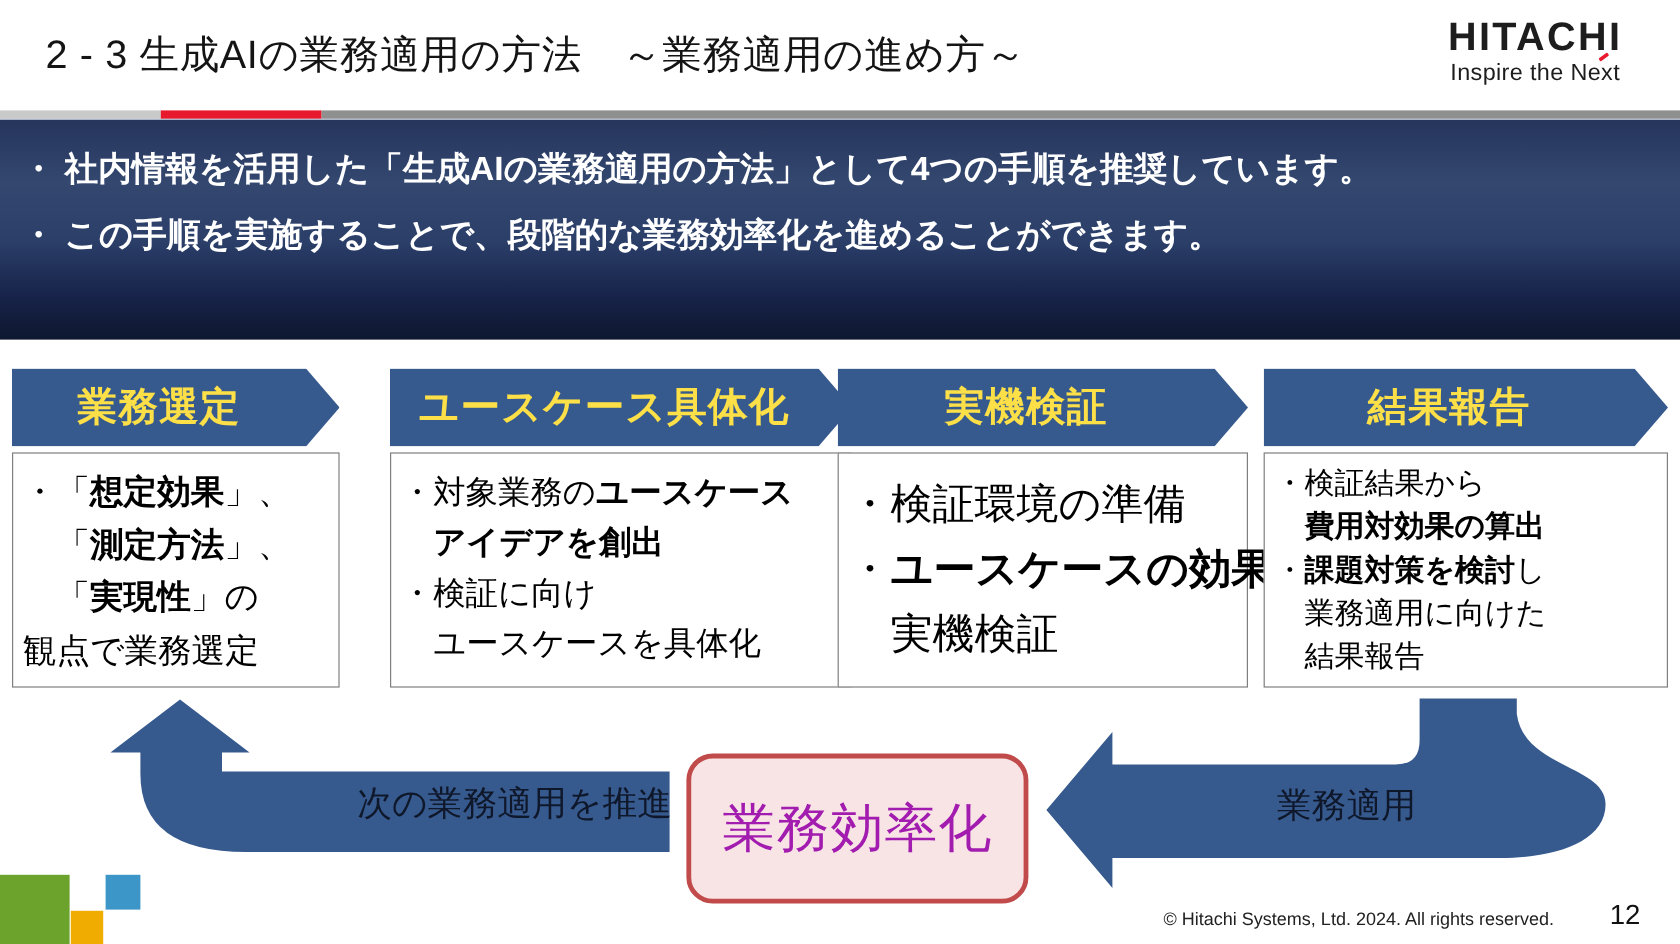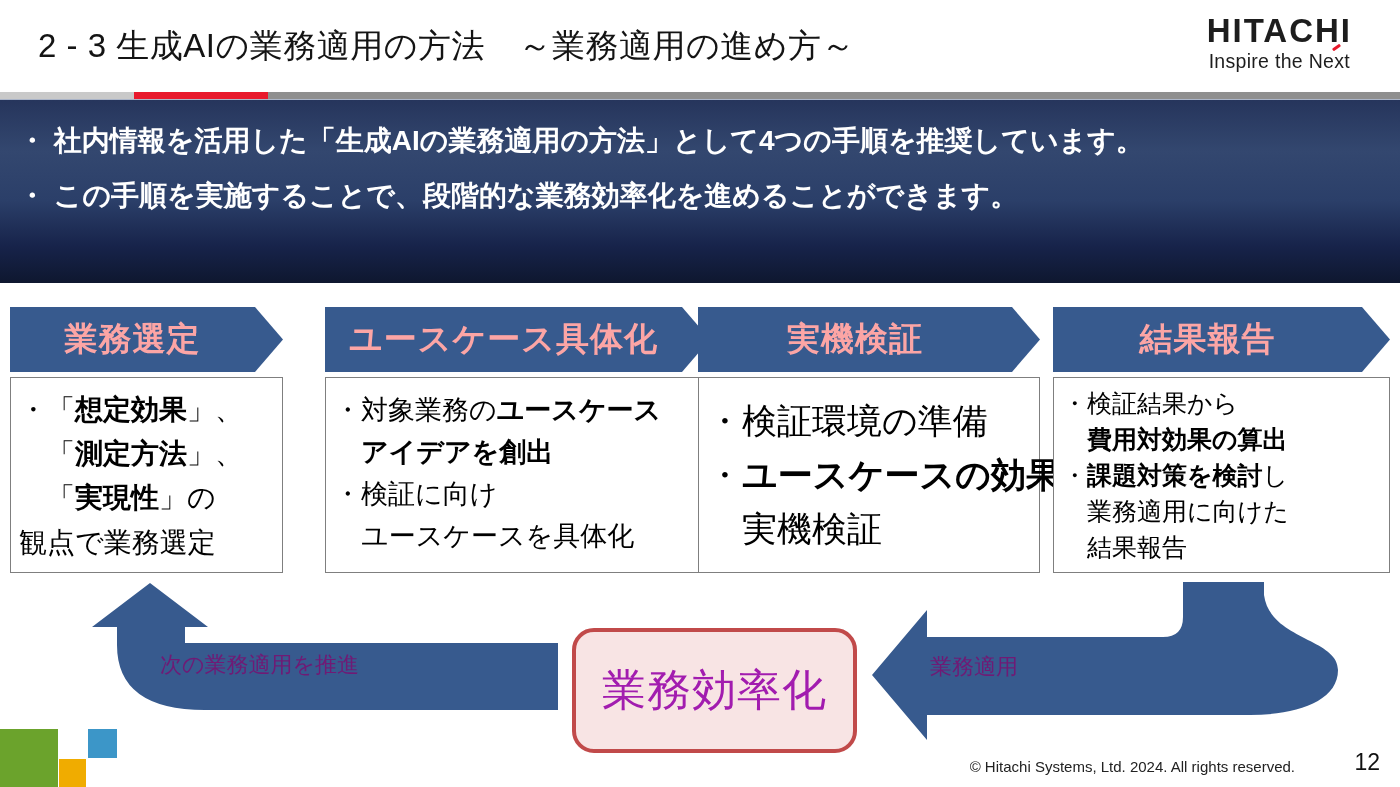--- a/index.html
+++ b/index.html
@@ -29,52 +29,52 @@
     position:absolute;left:0;top:99px;width:1400px;height:184px;box-sizing:border-box;
     background:linear-gradient(180deg,#26355c 0%,#33476f 28%,#2b3f69 55%,#17234a 80%,#0e172f 100%);
     border-top:1px solid #aab4c8;
     color:#fff;font-weight:bold;font-size:28px;line-height:1.95;padding:14px 20px 0 18px;
   }
   .banner .tline{white-space:nowrap;}
   
   .pentagon{
     position:absolute;top:307px;height:65px;background:var(--blue);
     clip-path:polygon(0 0,calc(100% - 28px) 0,100% 50%,calc(100% - 28px) 100%,0 100%);
-    color:#fca5a5;font-weight:bold;font-size:33px;letter-spacing:1px;
+    color:#fde047;font-weight:bold;font-size:33px;letter-spacing:1px;
     display:flex;align-items:center;justify-content:center;
     padding-right:28px;box-sizing:border-box;white-space:nowrap;
   }
   .sbox{
     position:absolute;top:377px;height:196px;box-sizing:border-box;background:#fff;
     border:1px solid #7f7f7f;color:#000;padding:8px 8px;white-space:nowrap;
   }
   .sbox .bseg{font-weight:bold;}
   .box1{font-size:28px;line-height:1.58;padding-top:10px;}
   .box2{font-size:27px;line-height:1.55;padding-top:12px;}
   .box3{font-size:35px;line-height:1.55;display:flex;flex-direction:column;justify-content:center;}
   .box4{font-size:25px;line-height:1.44;padding-top:7px;}
   .c1{left:10px;width:273px;}
   .c2{left:303px;width:385px;margin-left:22px;}
   .c3{left:698px;width:342px;}
   .c4{left:1053px;width:337px;}
   
   .flow-svg{position:absolute;left:0;top:570px;width:1400px;height:217px;}
   .arrowpath{fill:var(--blue);}
-  .flow-label{position:absolute;color:#701a75;font-size:22px;text-align:left;white-space:nowrap;}
+  .flow-label{position:absolute;color:#0f172a;font-size:29px;text-align:right;white-space:nowrap;}
   .lbl-left{left:160px;top:650px;width:400px;}
   .lbl-right{left:930px;top:652px;width:250px;}
   .center-box{
     position:absolute;left:572px;top:628px;width:285px;height:125px;box-sizing:border-box;
     background:var(--pink-fill);border:4px solid var(--pink-border);border-radius:22px;
     display:flex;align-items:center;justify-content:center;
     font-size:44px;color:#a21caf;letter-spacing:1px;white-space:nowrap;
   }
   
   .copyright{position:absolute;top:758px;right:105px;font-size:15px;color:#222;}
-  .page-number{position:absolute;top:749px;right:20px;font-size:23px;color:#111;}
+  .page-number{position:absolute;top:749px;right:33px;font-size:23px;color:#111;}
   .sq{position:absolute;}
   .sq-green{left:0;top:729px;width:58px;height:58px;background:#6ba32c;}
   .sq-yellow{left:59px;top:759px;width:27px;height:28px;background:#f0ac00;}
   .sq-blue{left:88px;top:729px;width:29px;height:29px;background:#3c96c8;}
 </style>
 </head>
 <body>
 
 <div class="slide">
 

